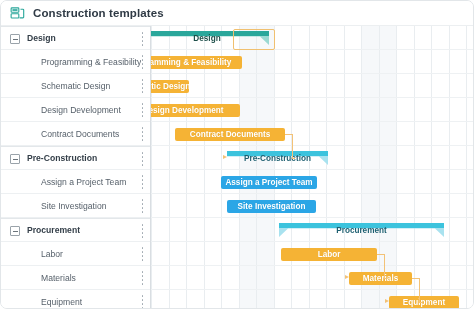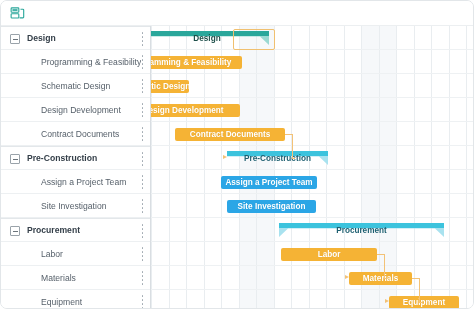--- a/index.html
+++ b/index.html
@@ -114,20 +114,21 @@
 
 <div id="app">
 
   <div id="header">
     <svg class="hicon" viewBox="0 0 16 16">
       <rect x="1.2" y="2.0" width="8.2" height="4.6" rx="0.8" fill="none" stroke="#2aa79b" stroke-width="1.2"></rect>
       <rect x="1.2" y="8.2" width="8.2" height="4.6" rx="0.8" fill="none" stroke="#2aa79b" stroke-width="1.2"></rect>
       <path d="M11.2 3.4 h2.6 a0.8 0.8 0 0 1 0.8 0.8 v7.6 a0.8 0.8 0 0 1 -0.8 0.8 h-3.6" fill="none" stroke="#2aa79b" stroke-width="1.2"></path>
       <rect x="2.6" y="3.4" width="5.4" height="1.8" fill="#2aa79b"></rect>
     </svg>
+    <div class="htitle">Construction templates</div>
   </div>
 
   <div id="body">
 
     <div id="grid-pane">
         <div class="grow parent">
           <div class="toggle"></div>
           <div class="lbl">Design</div>
           <div class="dots">
             <i></i>

